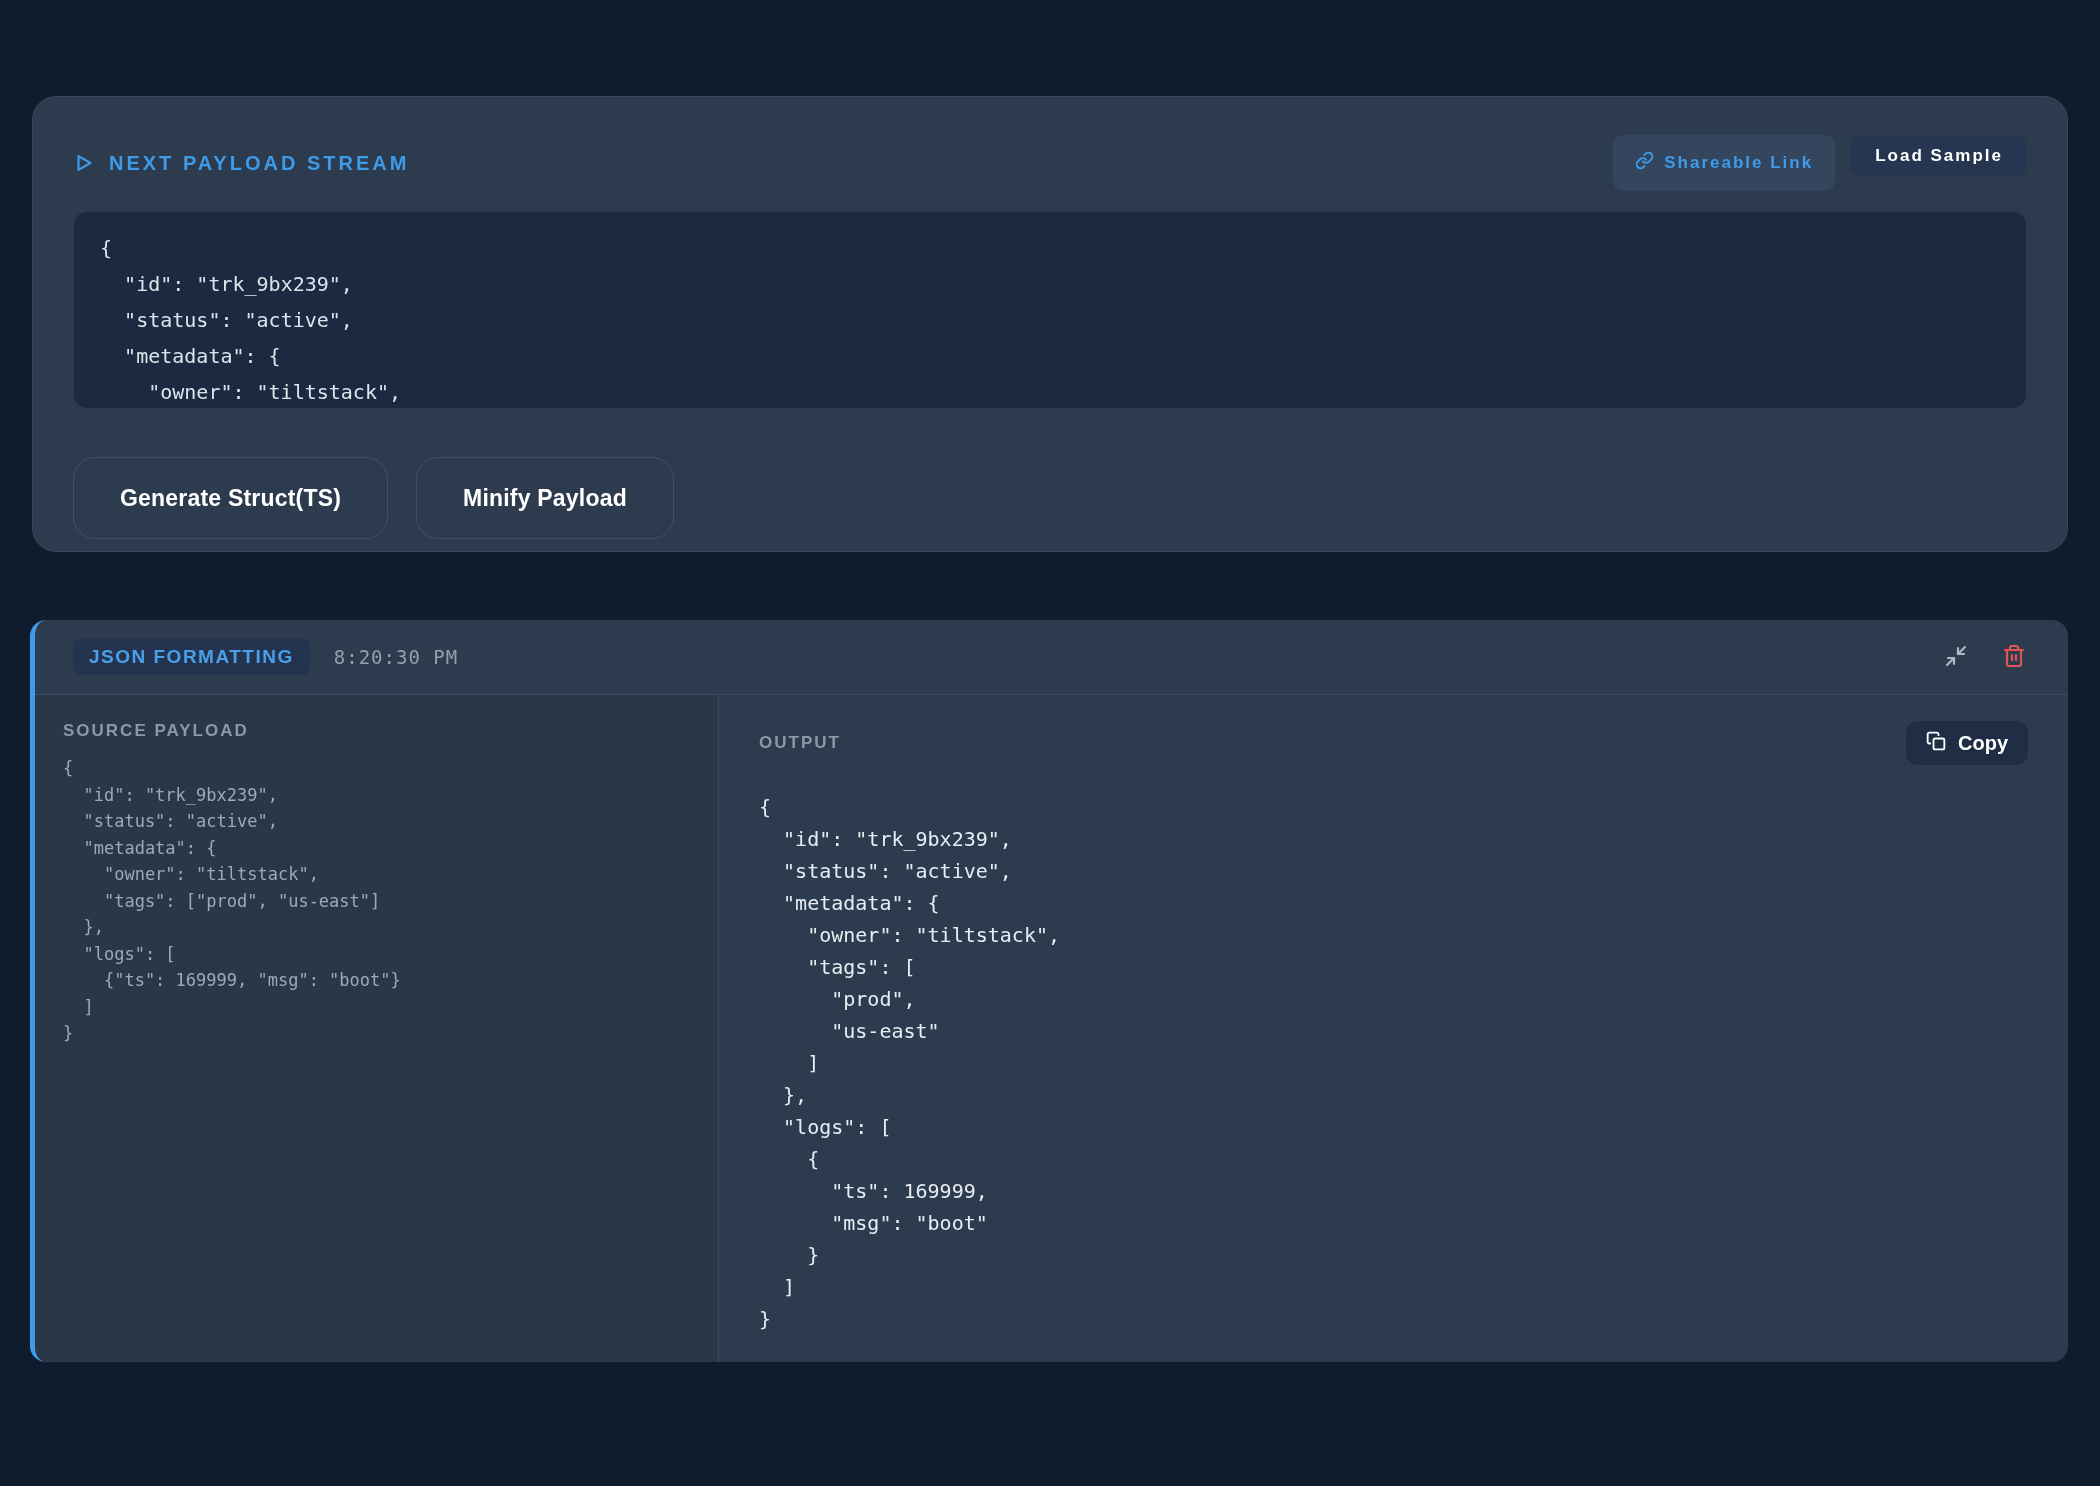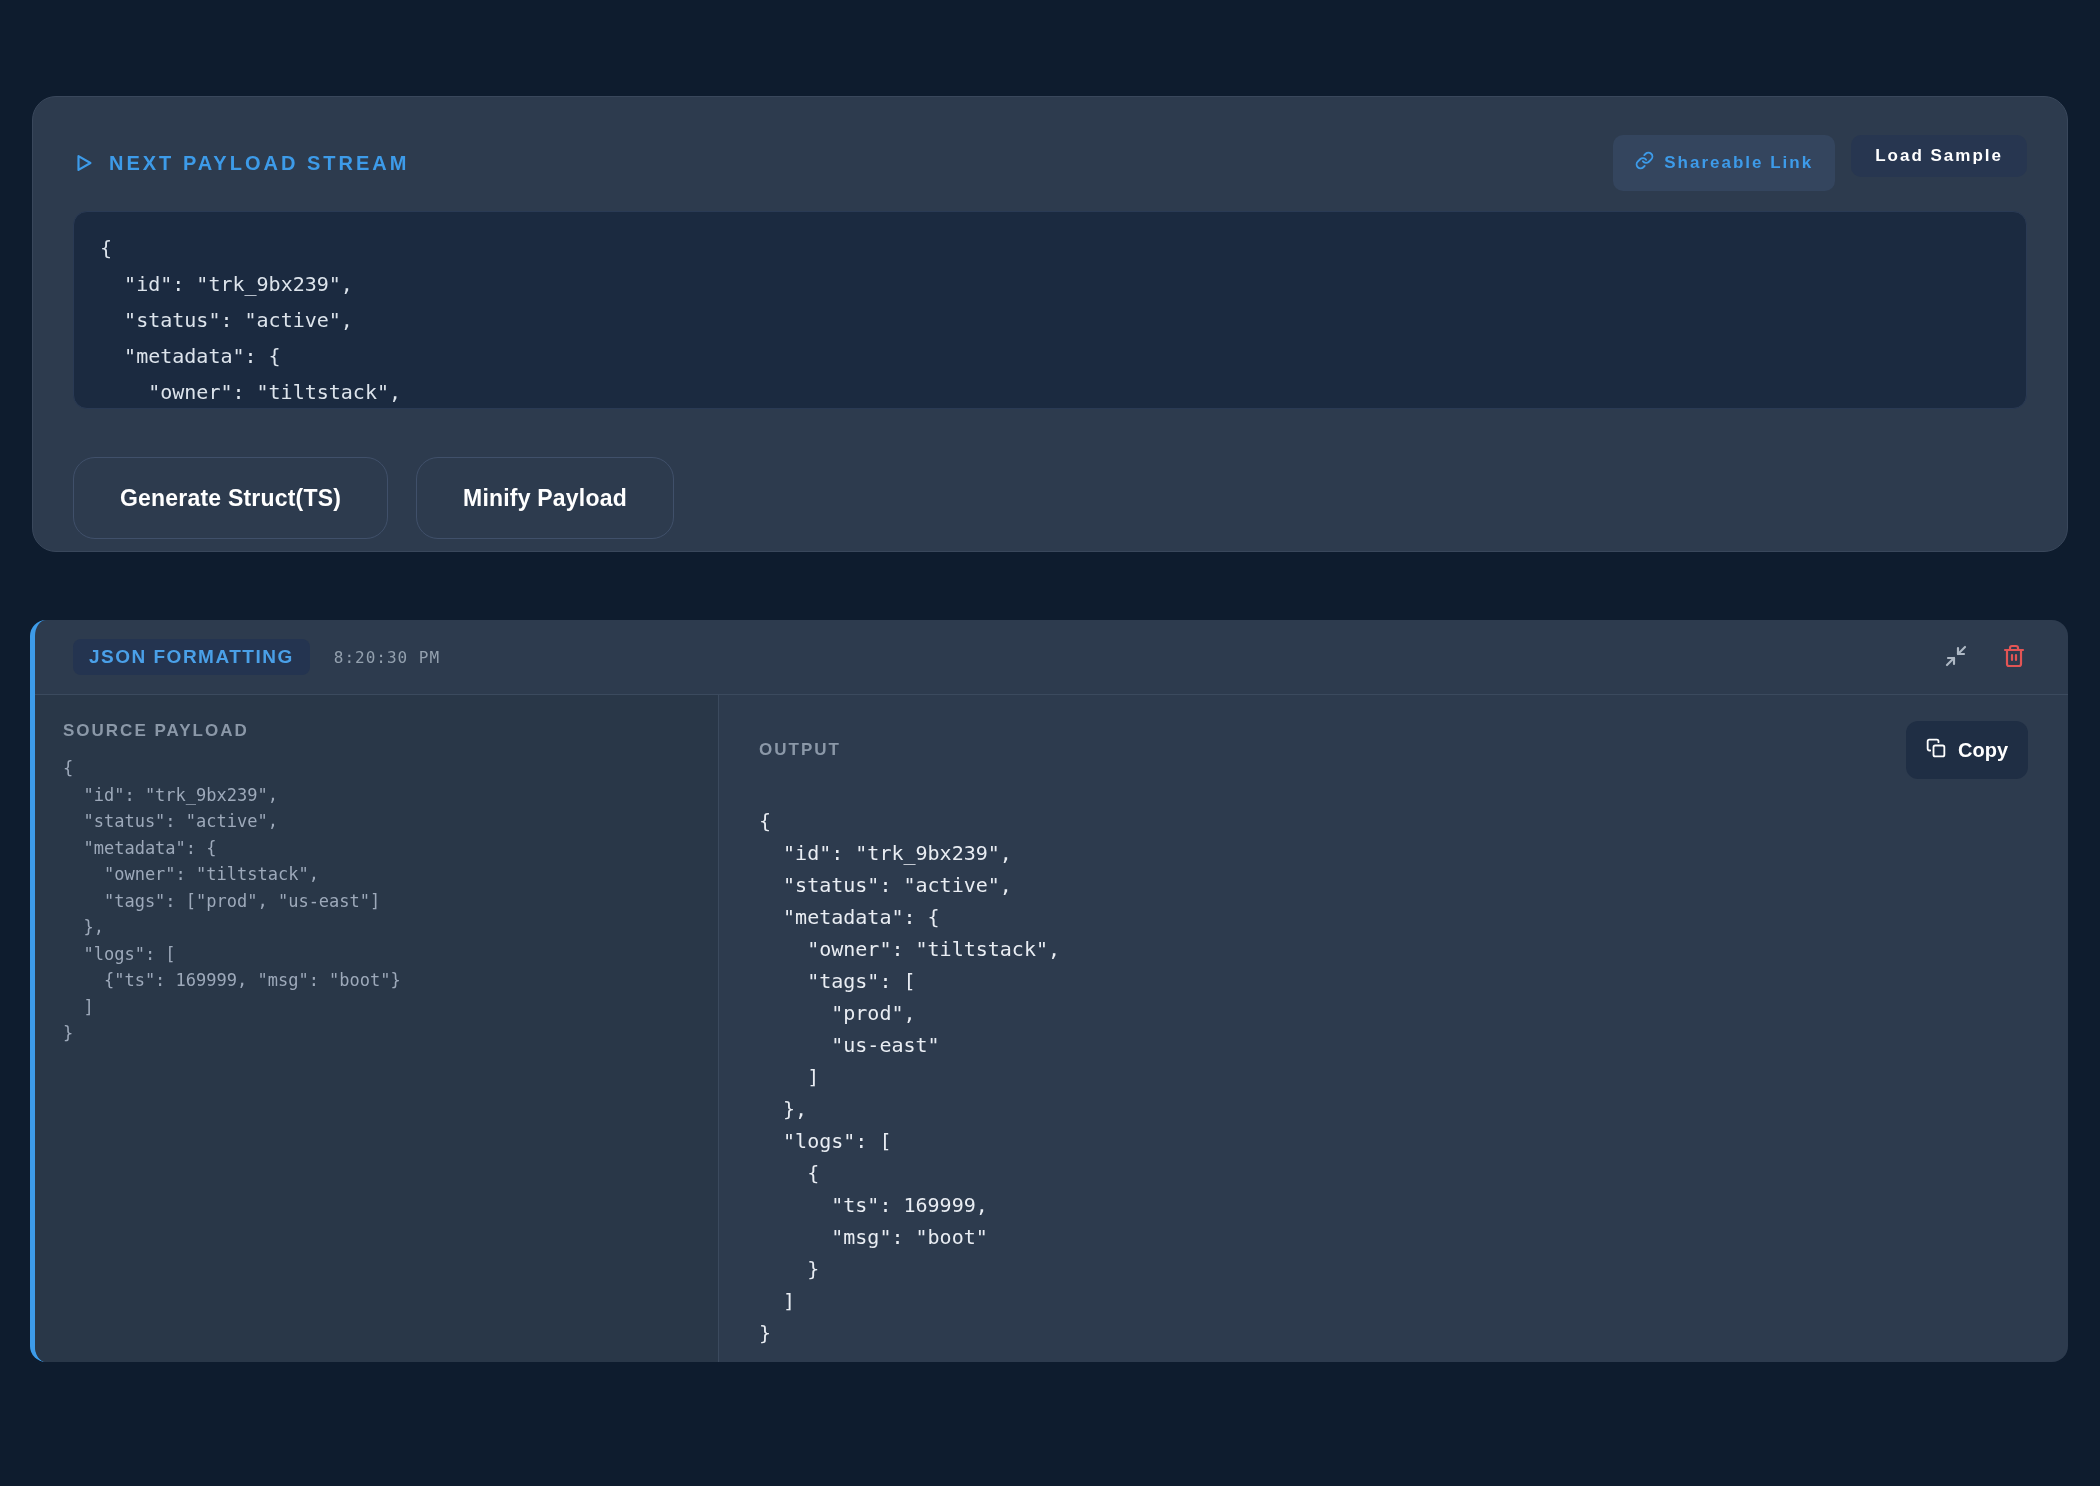--- a/index.html
+++ b/index.html
@@ -65,38 +65,38 @@
   }
   .card-head {
     height:75px; display:flex; align-items:center; justify-content:space-between;
     padding:0 42px 0 38px; border-bottom:1px solid #3b4a5e;
   }
   .card-head-left { display:flex; align-items:center; gap:24px; }
   .badge {
     background:#243450; color:#4aa0e8; font-size:19px; font-weight:bold; letter-spacing:1.5px;
     border-radius:8px; padding:7px 16px;
   }
-  .timestamp { font-family:"DejaVu Sans Mono", monospace; font-size:16px; color:#93a0ae; letter-spacing:1px; }
+  .timestamp { font-family:"DejaVu Sans Mono", monospace; font-size:19px; color:#93a0ae; letter-spacing:1px; }
   .card-head-right { display:flex; align-items:center; gap:34px; }
   .icon-btn { background:none; border:none; cursor:pointer; display:flex; align-items:center; }
   .collapse { color:#aeb8c4; }
   .trash { color:#e25555; }
 
   .card-body { display:grid; grid-template-columns:683px 1fr; height:670px; }
   .src-col { background:#293748; padding:26px 28px; }
   .col-label { color:#8b98a8; font-size:17px; font-weight:bold; letter-spacing:2px; }
   .src-pre {
     margin-top:14px; font-family:"DejaVu Sans Mono", monospace;
     font-size:17px; line-height:26.5px; color:#9da9ba; white-space:pre;
   }
   .out-col { border-left:1px solid #3b4a5e; padding:26px 40px; }
   .out-head { display:flex; align-items:center; justify-content:space-between; }
   .btn-copy {
     background:#1f2e44; color:#ffffff; font-size:20px; font-weight:bold;
-    border-radius:12px; height:58px; padding:0 20px; display:flex; align-items:center; gap:12px;
+    border-radius:12px; height:44px; padding:0 20px; display:flex; align-items:center; gap:12px;
   }
   .out-pre {
     margin-top:26px; font-family:"DejaVu Sans Mono", monospace;
     font-size:20px; line-height:32px; color:#e9edf3; white-space:pre;
   }
 </style>
 </head>
 <body>
 
 <div class="page">

